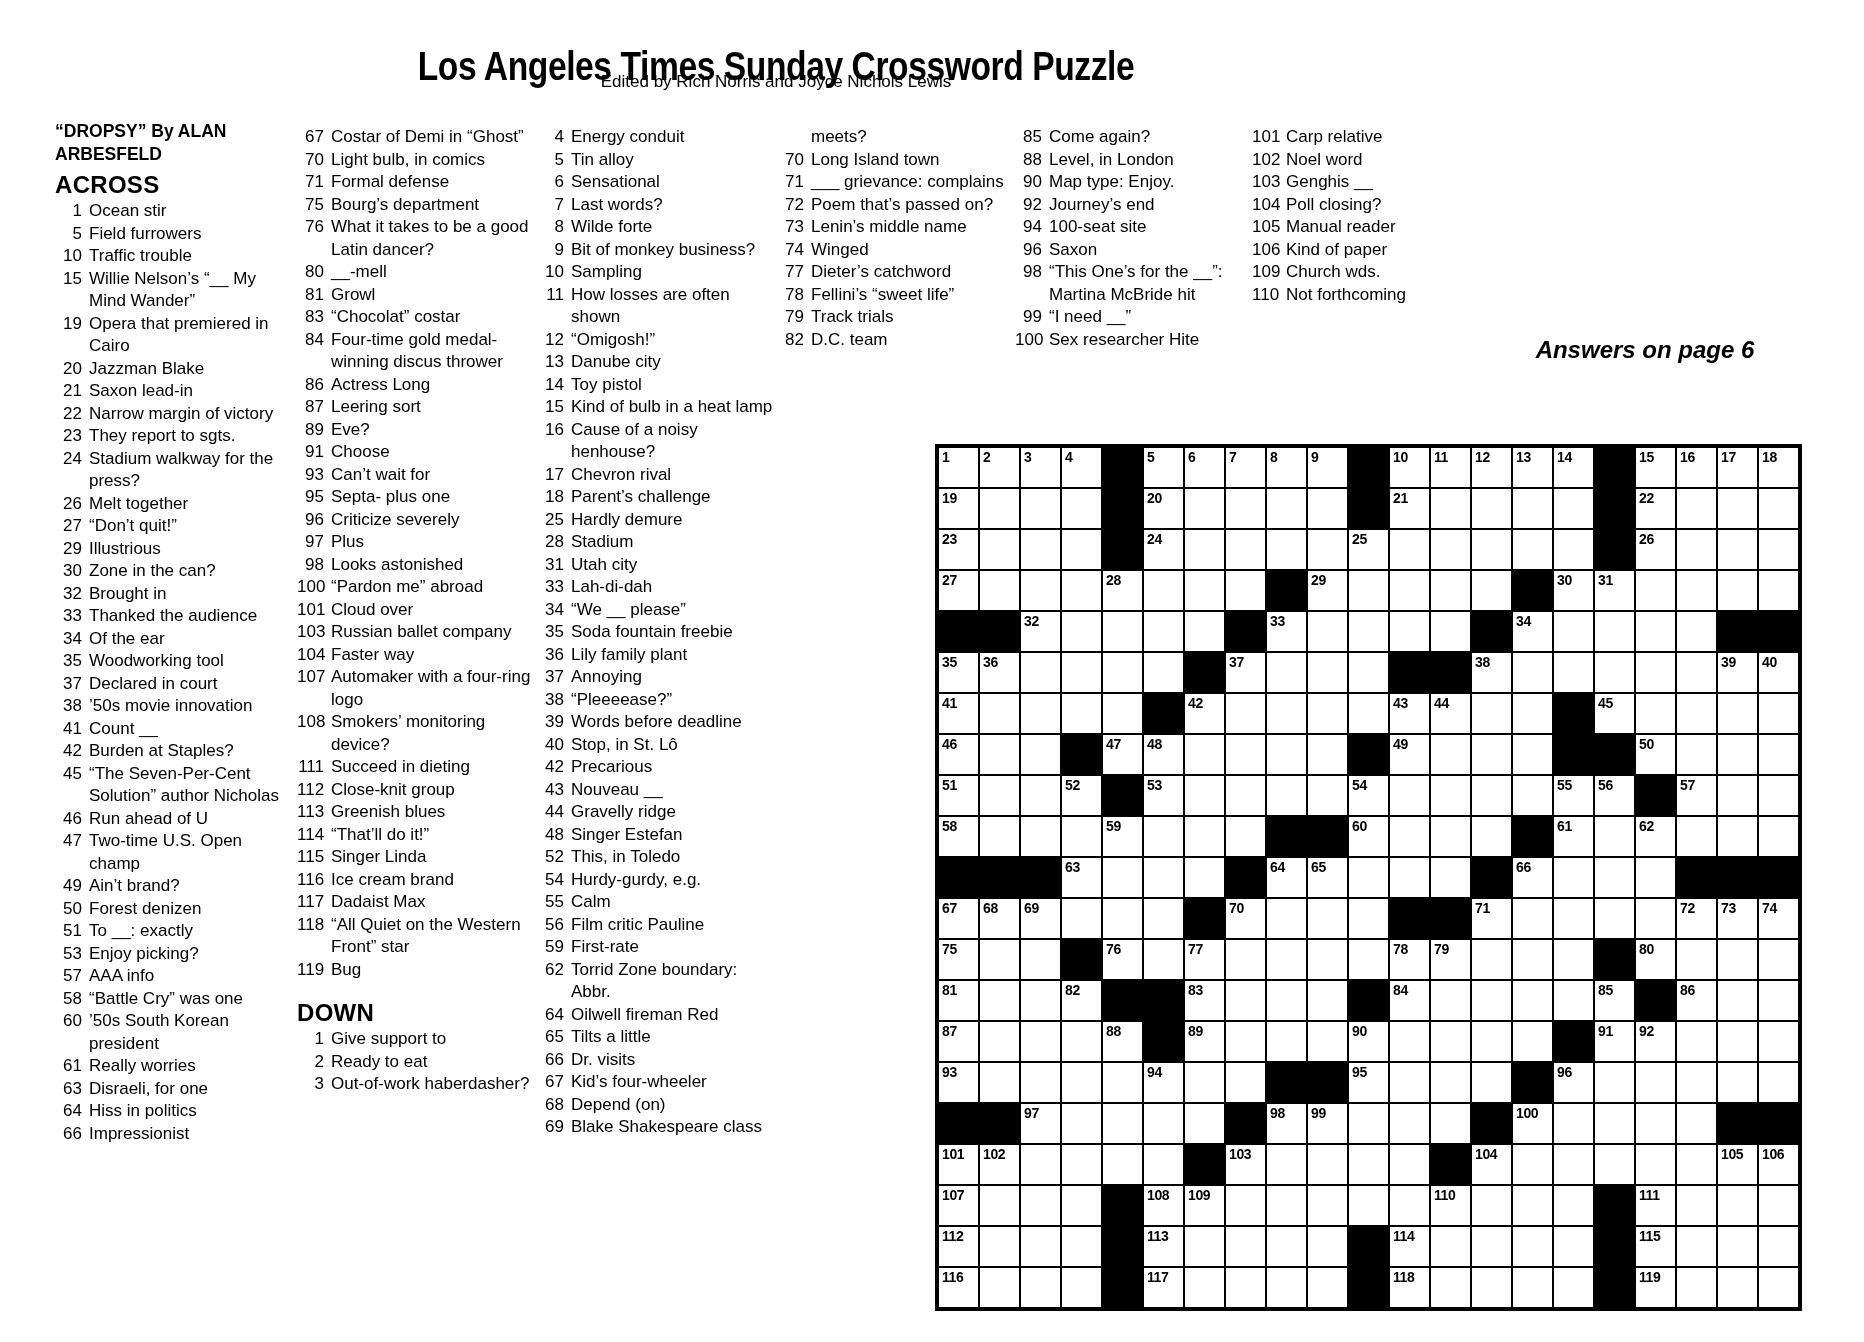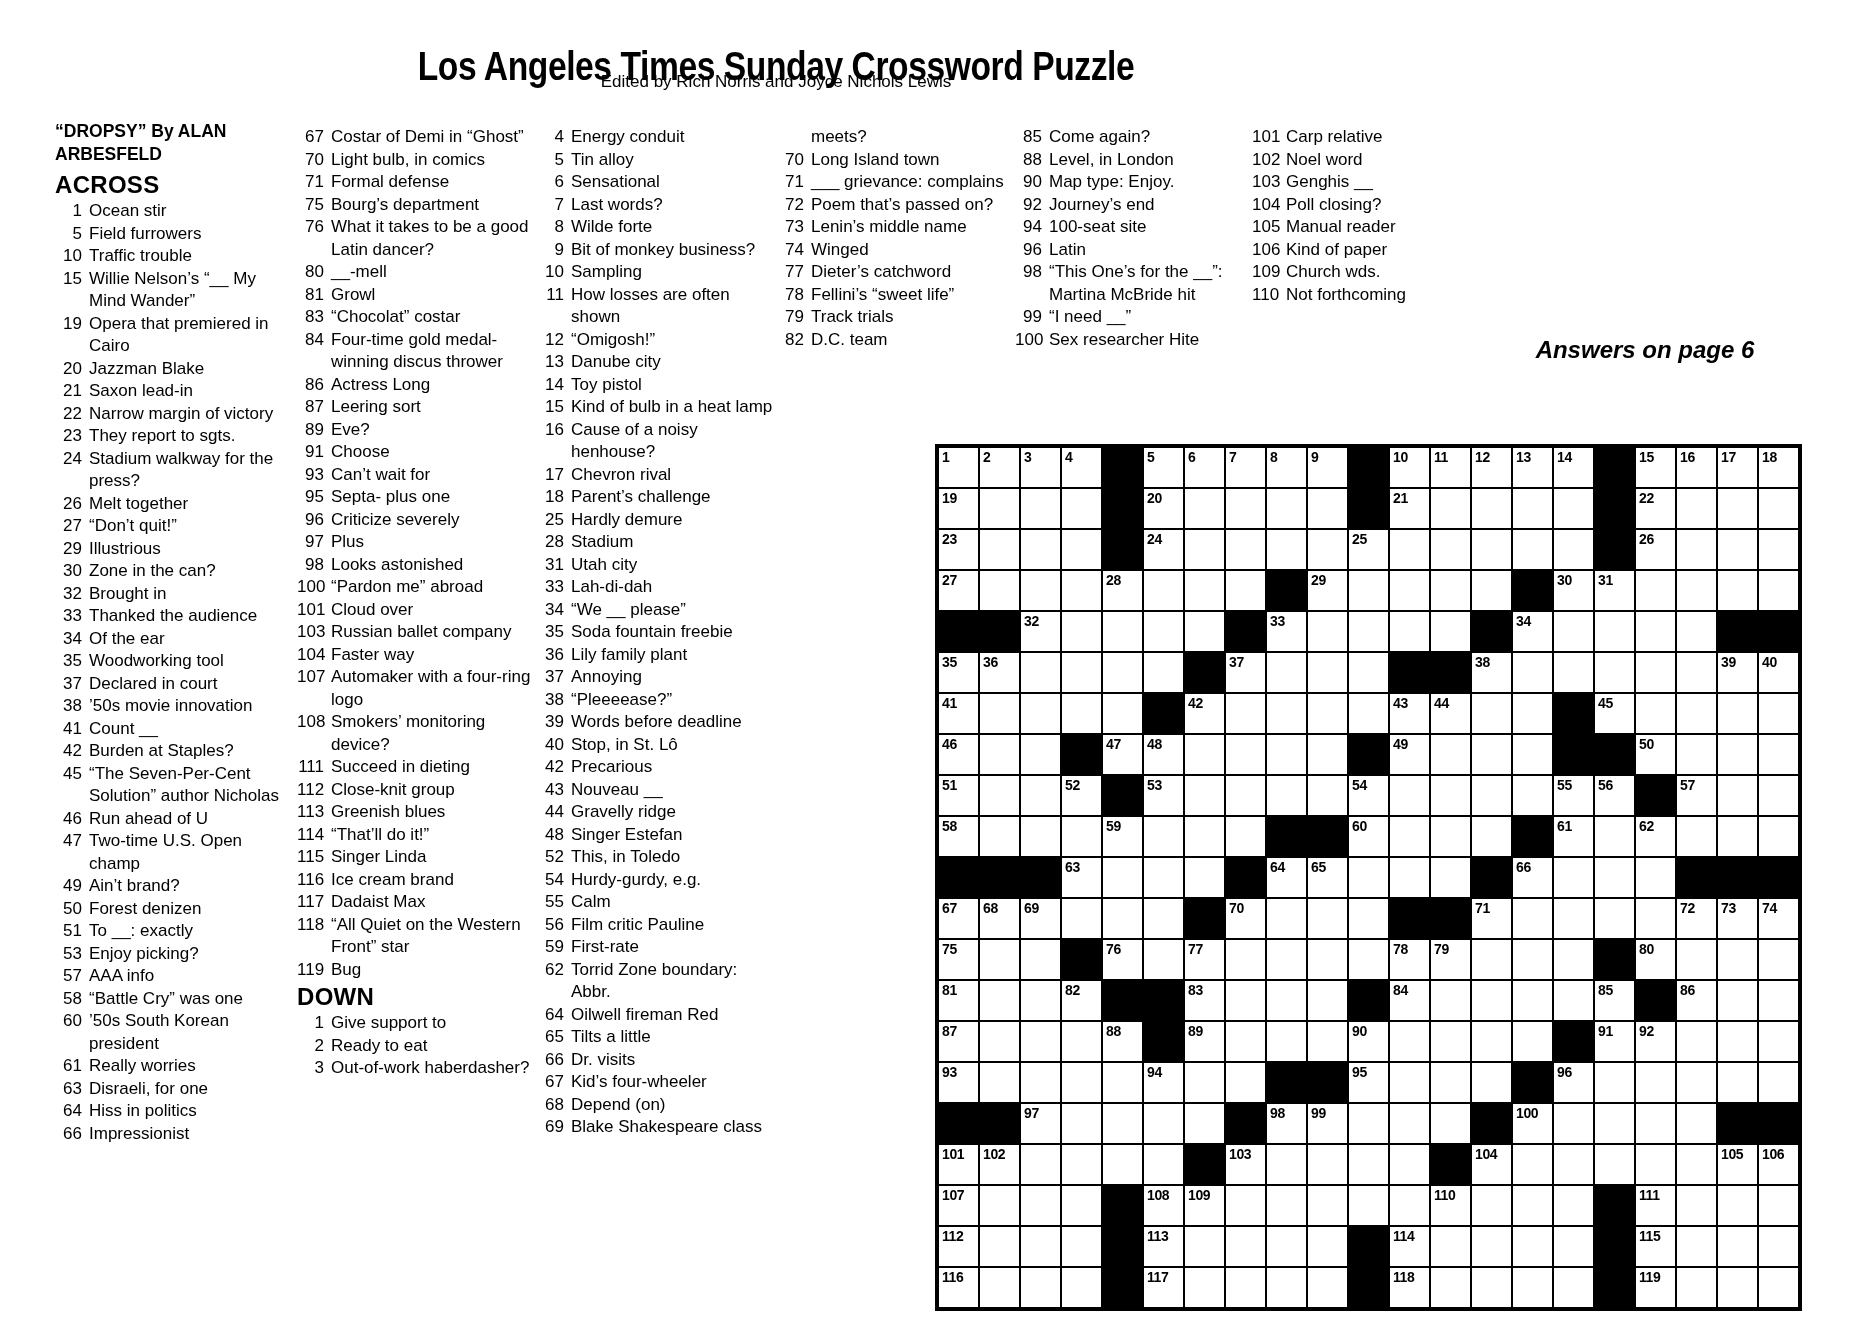--- a/index.html
+++ b/index.html
@@ -18,21 +18,21 @@
   }
   .clue-col{position:absolute;font-size:17px;line-height:22.5px;}
   #col1{left:55px;top:120px;width:242px;}
   #col2{left:297px;top:126px;width:242px;}
   #col3{left:537px;top:126px;width:240px;}
   #col4{left:777px;top:126px;width:238px;}
   #col5{left:1015px;top:126px;width:240px;}
   #col6{left:1252px;top:126px;width:248px;}
   .byline{font-weight:bold;font-size:17.5px;margin-bottom:8px;}
   .sec-header{font-weight:bold;font-size:24px;line-height:24px;margin:0 0 3px 0;letter-spacing:0.3px;}
-  .sec-header.gap{margin-top:4px;}
+  .sec-header.gap{margin-top:20px;}
   .clue{display:flex;align-items:flex-start;}
   .cnum{flex:none;width:27px;text-align:right;margin-right:7px;}
   .ctext{flex:1;}
   .answers-note{
     position:absolute;left:1490px;top:336px;width:310px;text-align:center;
     font-size:24px;font-weight:bold;font-style:italic;
   }
   #grid{
     position:absolute;left:935px;top:444px;
     display:grid;grid-template-columns:repeat(21,39px);grid-auto-rows:39px;
@@ -574,21 +574,21 @@
     <div class="clue">
       <span class="cnum">92</span>
       <span class="ctext">Journey’s end</span>
     </div>
     <div class="clue">
       <span class="cnum">94</span>
       <span class="ctext">100-seat site</span>
     </div>
     <div class="clue">
       <span class="cnum">96</span>
-      <span class="ctext">Latin</span>
+      <span class="ctext">Saxon</span>
     </div>
     <div class="clue">
       <span class="cnum">98</span>
       <span class="ctext">“This One’s for the __”: Martina McBride hit</span>
     </div>
     <div class="clue">
       <span class="cnum">99</span>
       <span class="ctext">“I need __”</span>
     </div>
     <div class="clue">

